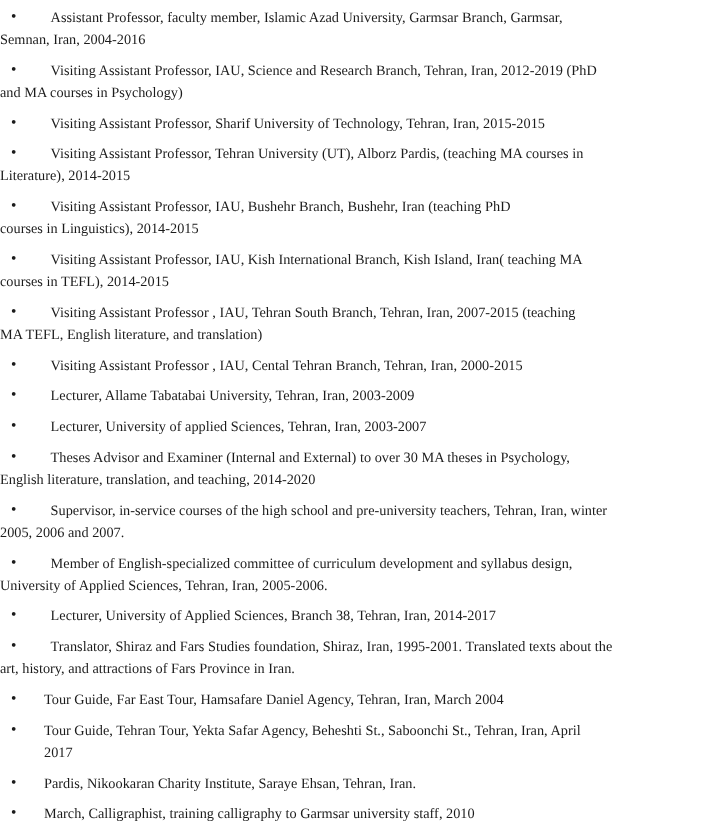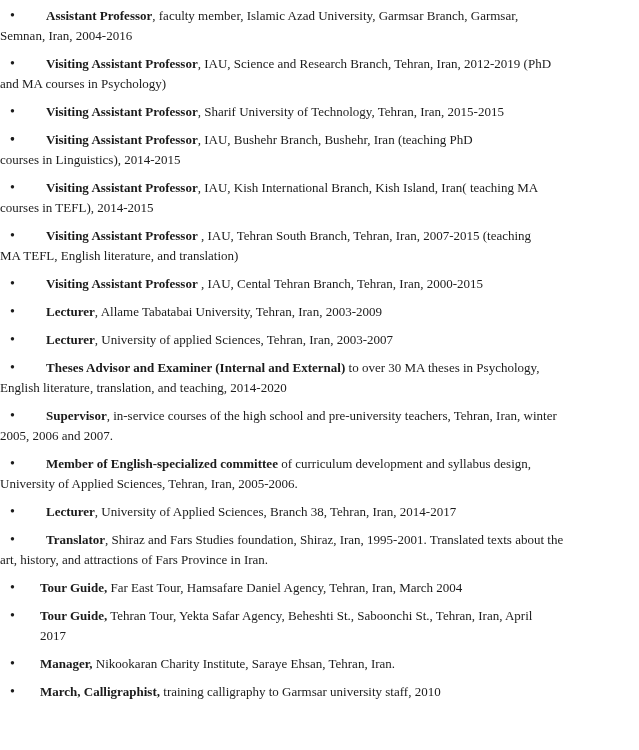--- a/index.html
+++ b/index.html
@@ -42,33 +42,34 @@
   }
   .bullet {
     position: absolute;
     left: 10px;
     top: 0;
     text-indent: 0;
     font-size: 14px;
     line-height: 20px;
   }
   .lead {
-    font-weight: bold;
+    font-weight: normal;
   }
 </style>
 </head>
 <body style="background: rgb(255, 255, 255);">
 
 <div class="doc" style="color: rgb(27, 27, 27);">
     <div class="item flush"><span class="bullet">•</span><span class="lead">Assistant Professor</span><span class="rest">, faculty member, Islamic Azad University, Garmsar Branch, Garmsar,
 Semnan, Iran, 2004-2016</span></div>
     <div class="item flush"><span class="bullet">•</span><span class="lead">Visiting Assistant Professor</span><span class="rest">, IAU, Science and Research Branch, Tehran, Iran, 2012-2019 (PhD
 and MA courses in Psychology)</span></div>
     <div class="item flush"><span class="bullet">•</span><span class="lead">Visiting Assistant Professor</span><span class="rest">, Sharif University of Technology, Tehran, Iran, 2015-2015</span></div>
-    <div class="item flush"><span class="bullet">•</span><span class="lead"></span></div>
+    <div class="item flush"><span class="bullet">•</span><span class="lead"></span><span class="rest">Visiting Assistant Professor, Tehran University (UT), Alborz Pardis, (teaching MA courses in
+Literature), 2014-2015</span></div>
     <div class="item flush"><span class="bullet">•</span><span class="lead">Visiting Assistant Professor</span><span class="rest">, IAU, Bushehr Branch, Bushehr, Iran (teaching PhD
 courses in Linguistics), 2014-2015</span></div>
     <div class="item flush"><span class="bullet">•</span><span class="lead">Visiting Assistant Professor</span><span class="rest">, IAU, Kish International Branch, Kish Island, Iran( teaching MA
 courses in TEFL), 2014-2015</span></div>
     <div class="item flush"><span class="bullet">•</span><span class="lead">Visiting Assistant Professor</span><span class="rest"> , IAU, Tehran South Branch, Tehran, Iran, 2007-2015 (teaching
 MA TEFL, English literature, and translation)</span></div>
     <div class="item flush"><span class="bullet">•</span><span class="lead">Visiting Assistant Professor</span><span class="rest"> , IAU, Cental Tehran Branch, Tehran, Iran, 2000-2015</span></div>
     <div class="item flush"><span class="bullet">•</span><span class="lead">Lecturer</span><span class="rest">, Allame Tabatabai University, Tehran, Iran, 2003-2009</span></div>
     <div class="item flush"><span class="bullet">•</span><span class="lead">Lecturer</span><span class="rest">, University of applied Sciences, Tehran, Iran, 2003-2007</span></div>
     <div class="item flush"><span class="bullet">•</span><span class="lead">Theses Advisor and Examiner (Internal and External)</span><span class="rest"> to over 30 MA theses in Psychology,
@@ -76,15 +77,15 @@
     <div class="item flush"><span class="bullet">•</span><span class="lead">Supervisor</span><span class="rest">, in-service courses of the high school and pre-university teachers, Tehran, Iran, winter
 2005, 2006 and 2007.</span></div>
     <div class="item flush"><span class="bullet">•</span><span class="lead">Member of English-specialized committee</span><span class="rest"> of curriculum development and syllabus design,
 University of Applied Sciences, Tehran, Iran, 2005-2006.</span></div>
     <div class="item flush"><span class="bullet">•</span><span class="lead">Lecturer</span><span class="rest">, University of Applied Sciences, Branch 38, Tehran, Iran, 2014-2017</span></div>
     <div class="item flush"><span class="bullet">•</span><span class="lead">Translator</span><span class="rest">, Shiraz and Fars Studies foundation, Shiraz, Iran, 1995-2001. Translated texts about the
 art, history, and attractions of Fars Province in Iran.</span></div>
     <div class="item hang"><span class="bullet">•</span><span class="lead">Tour Guide,</span><span class="rest"> Far East Tour, Hamsafare Daniel Agency, Tehran, Iran, March 2004</span></div>
     <div class="item hang"><span class="bullet">•</span><span class="lead">Tour Guide,</span><span class="rest"> Tehran Tour, Yekta Safar Agency, Beheshti St., Saboonchi St., Tehran, Iran, April
 2017</span></div>
-    <div class="item hang"><span class="bullet">•</span><span class="lead">Manager,</span><span class="rest"> Nikookaran Charity Institute, Saraye Ehsan, Tehran, Iran.</span></div>
+    <div class="item hang"><span class="bullet">•</span><span class="lead">Pardis,</span><span class="rest"> Nikookaran Charity Institute, Saraye Ehsan, Tehran, Iran.</span></div>
     <div class="item hang"><span class="bullet">•</span><span class="lead">March, Calligraphist,</span><span class="rest"> training calligraphy to Garmsar university staff, 2010</span></div>
   </div>
 
 </body></html>

